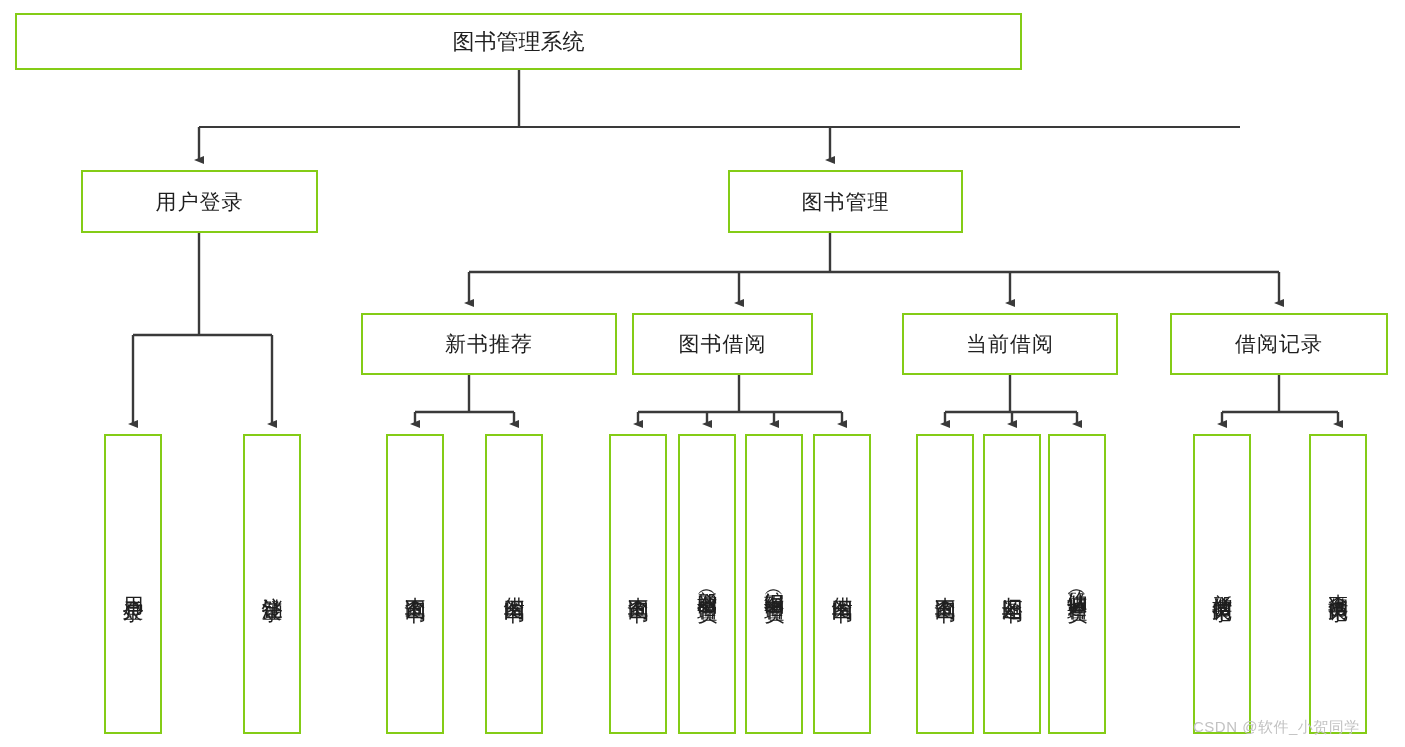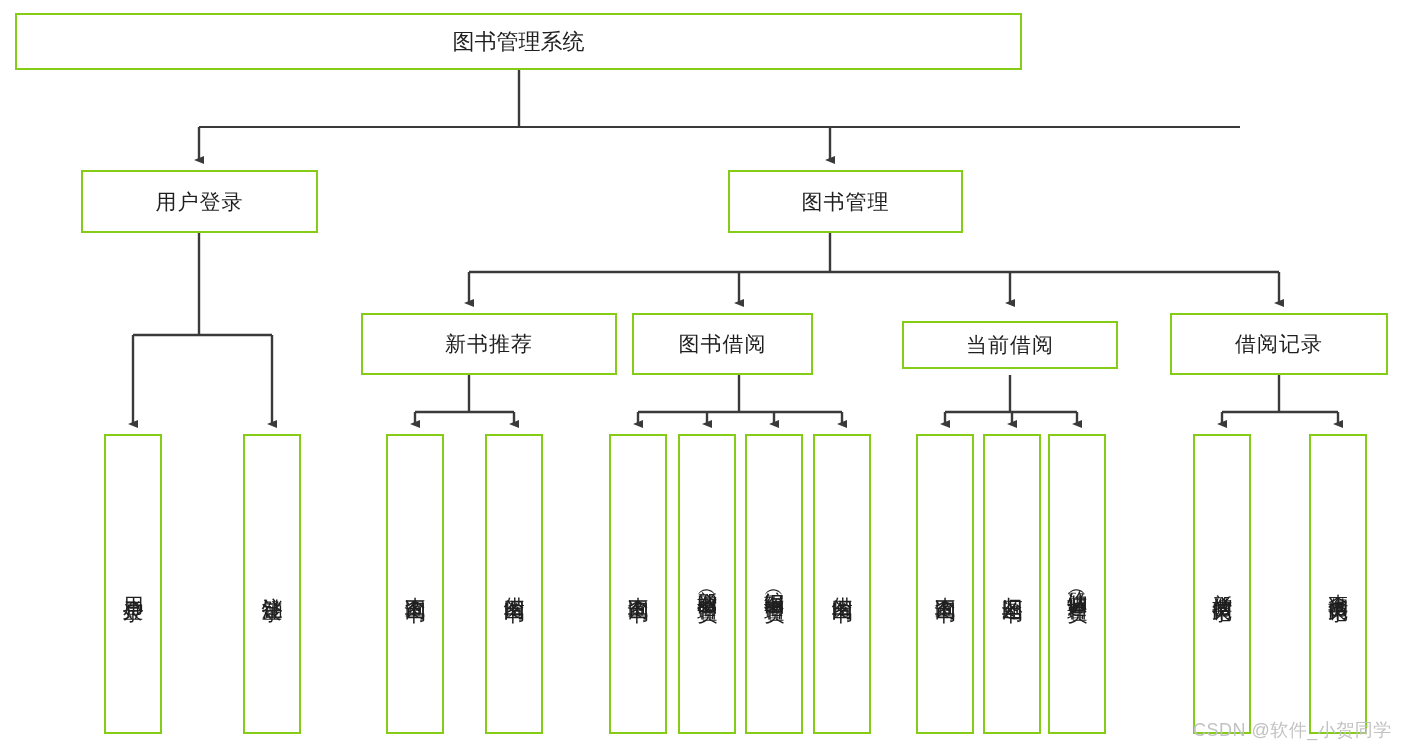--- a/index.html
+++ b/index.html
@@ -55,21 +55,21 @@
     line-height: 1.08;
     letter-spacing: 2px;
     white-space: nowrap;
     color: #1f1f1f;
   }
   .leaf.tall .vtext {
     font-size: 20px;
   }
   .watermark {
     position: absolute;
-    font-size: 18px;
+    font-size: 15px;
     color: #c2c2c2;
     white-space: nowrap;
     letter-spacing: 0.5px;
   }
 </style>
 </head>
 <body>
 
 <div id="canvas">
 
@@ -133,21 +133,21 @@
   <div class="node horiz" style="left:712px; top:170px; width:235px; height:63px;margin-left:16px;">
     <span>图书管理</span>
   </div>
 
   <div class="node horiz" style="left:361px; top:313px; width:256px; height:62px;">
     <span>新书推荐</span>
   </div>
   <div class="node horiz" style="left:632px; top:313px; width:181px; height:62px;">
     <span>图书借阅</span>
   </div>
-  <div class="node horiz" style="left:902px; top:313px; width:216px; height:48px;margin-top:8px;">
+  <div class="node horiz" style="left:902px; top:313px; width:216px; height:62px;">
     <span>当前借阅</span>
   </div>
   <div class="node horiz" style="left:1170px; top:313px; width:218px; height:62px;text-align:center;">
     <span>借阅记录</span>
   </div>
 
   <div class="node leaf" style="left:104px; top:434px; width:58px; height:300px;">
     <span class="vtext">用户登录</span>
   </div>
   <div class="node leaf" style="left:243px; top:434px; width:58px; height:300px;">

